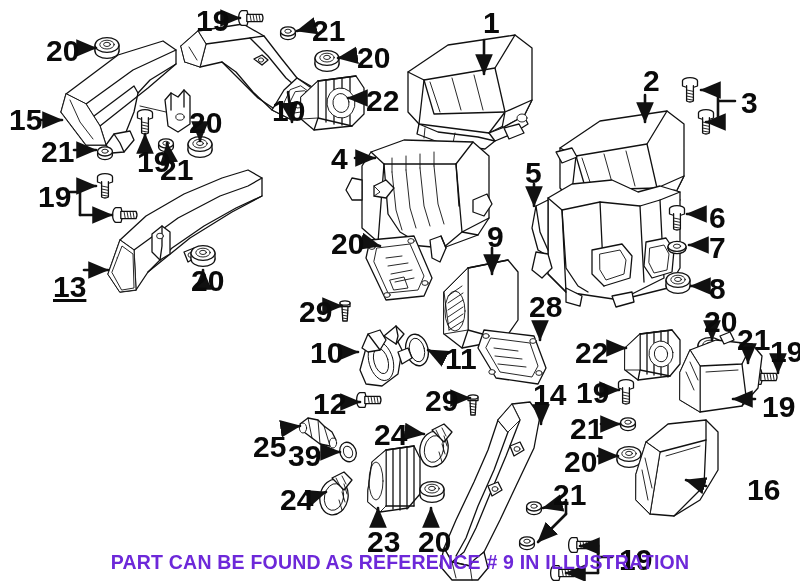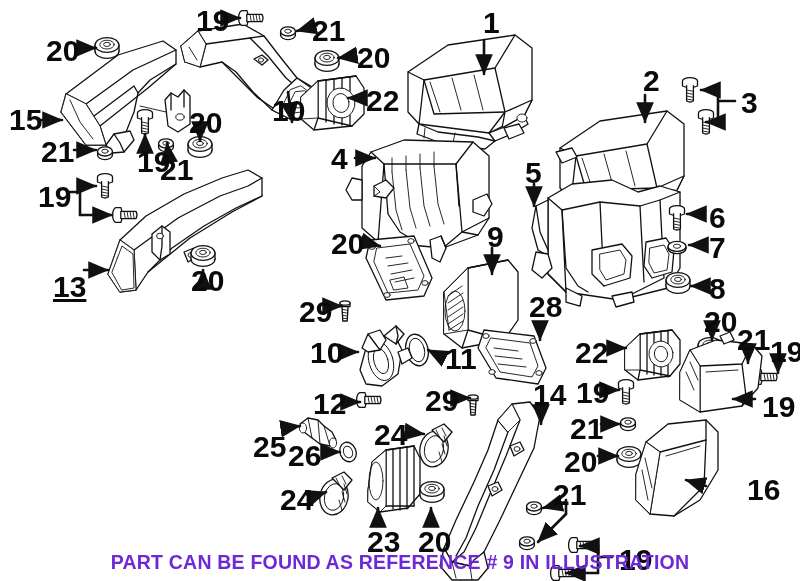--- a/index.html
+++ b/index.html
@@ -622,21 +622,21 @@
       <div class="callout" style="left: 160px; top: 155px; font-size: 30px;">21</div>
       <div class="callout" style="left: 737px; top: 325px; font-size: 30px;">21</div>
       <div class="callout" style="left: 570px; top: 414px; font-size: 30px;">21</div>
       <div class="callout" style="left: 553px; top: 480px; font-size: 30px;">21</div>
       <div class="callout" style="left: 366px; top: 86px; font-size: 30px;">22</div>
       <div class="callout" style="left: 575px; top: 338px; font-size: 30px;">22</div>
       <div class="callout" style="left: 367px; top: 527px; font-size: 30px;">23</div>
       <div class="callout" style="left: 374px; top: 420px; font-size: 30px;">24</div>
       <div class="callout" style="left: 280px; top: 485px; font-size: 30px;">24</div>
       <div class="callout" style="left: 253px; top: 432px; font-size: 30px;">25</div>
-      <div class="callout" style="left: 288px; top: 441px; font-size: 30px;">26</div>
+      <div class="callout" style="left: 288px; top: 441px; font-size: 30px;">39</div>
       <div class="callout" style="left: 331px; top: 229px; font-size: 30px;">20</div>
       <div class="callout" style="left: 529px; top: 292px; font-size: 30px;">28</div>
       <div class="callout" style="left: 299px; top: 297px; font-size: 30px;">29</div>
       <div class="callout" style="left: 425px; top: 386px; font-size: 30px;">29</div>
     </div>
 
   <div class="notice">PART CAN BE FOUND AS REFERENCE # 9 IN ILLUSTRATION</div>
 
 </div>
 

